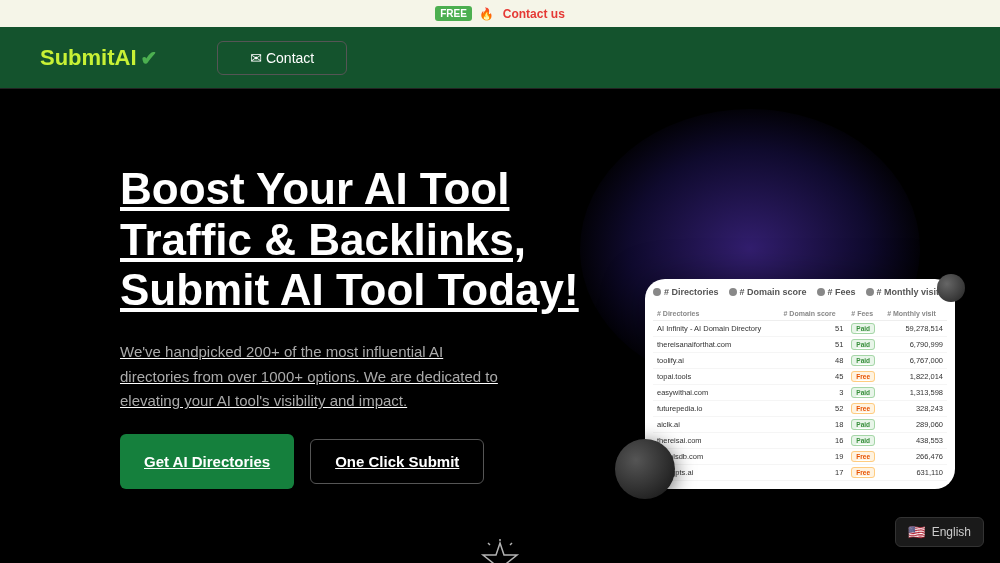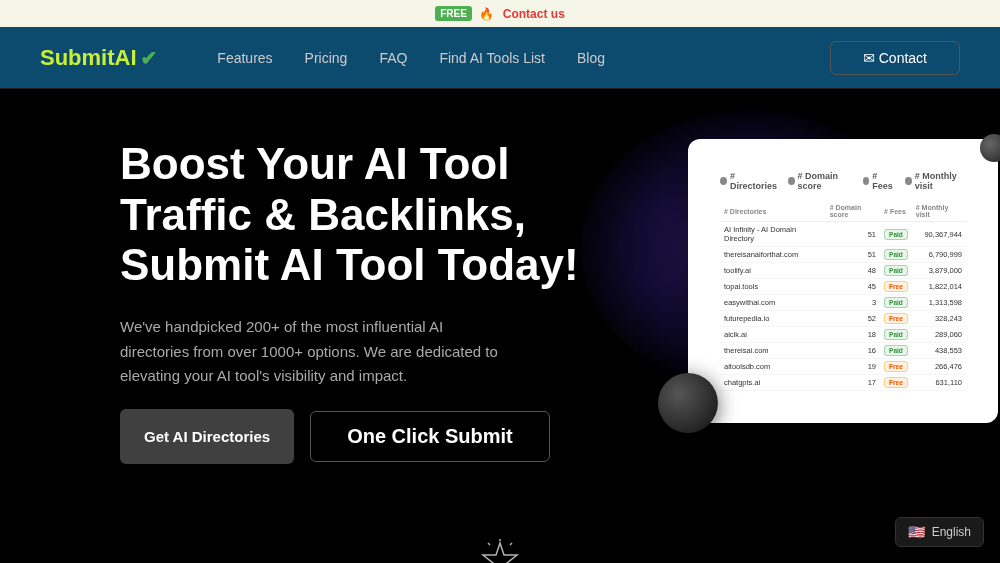--- a/index.html
+++ b/index.html
@@ -34,21 +34,21 @@
     }
     .banner-contact-link {
       color: #e53935;
       font-weight: 600;
       text-decoration: none;
       cursor: pointer;
     }
 
     
     .navbar {
-      background: #0c4a6e;
+      background: #14532d;
       display: flex;
       align-items: center;
       padding: 0 40px;
       height: 62px;
       border-bottom: 1px solid #222;
     }
     .logo {
       font-size: 22px;
       font-weight: 800;
       color: #c8f135;
@@ -83,25 +83,26 @@
       cursor: pointer;
       display: flex;
       align-items: center;
       gap: 6px;
     }
 
     
     .hero {
       background: #000;
       display: flex;
-      align-items: flex-start;
+      align-items: flex-end;
       padding: 50px 100px 40px 120px;
       min-height: 440px;
       position: relative;
       overflow: hidden;
+      text-decoration: underline;
     }
     .hero-left {
       flex: 0 0 480px;
       z-index: 2;
     }
     .hero-title {
       font-size: 44px;
       font-weight: 800;
       line-height: 1.15;
       color: #fff;
@@ -113,36 +114,36 @@
       line-height: 1.65;
       max-width: 380px;
       margin-bottom: 20px;
     }
     .hero-buttons {
       display: flex;
       gap: 16px;
       align-items: center;
     }
     .btn-primary {
-      background: #404040;
+      background: #15803d;
       color: #fff;
       border: none;
       padding: 19px 24px;
       border-radius: 6px;
       font-size: 15px;
       font-weight: 600;
       cursor: pointer;
     }
     .btn-secondary {
       background: transparent;
       color: #fff;
       border: 1.5px solid #555;
-      padding: 13px 36px;
+      padding: 13px 24px;
       border-radius: 6px;
-      font-size: 20px;
+      font-size: 15px;
       font-weight: 600;
       cursor: pointer;
     }
 
     
     .hero-right {
       flex: 1;
       display: flex;
       justify-content: center;
       align-items: center;
@@ -158,27 +159,27 @@
       width: 340px;
       height: 280px;
       background: radial-gradient(ellipse at center, rgba(100, 60, 220, 0.5) 0%, rgba(60, 40, 180, 0.25) 50%, transparent 75%);
       border-radius: 50%;
       z-index: 1;
     }
 
     
     .dashboard-card {
       background: #fff;
-      border-radius: 12px;
-      padding: 32px;
+      border-radius: 20px;
+      padding: 8px;
       width: 310px;
       box-shadow: 0 8px 40px rgba(0,0,0,0.5);
       position: relative;
       z-index: 3;
-      margin-left: 88px;
+      margin-left: 45px;
     }
     .dash-header {
       display: flex;
       gap: 10px;
       margin-bottom: 10px;
       font-size: 9px;
       color: #555;
       font-weight: 600;
     }
     .dash-header span {
@@ -298,27 +299,20 @@
 <div class="top-banner">
   <span class="banner-free-badge">FREE</span>
   <span>🔥</span>
   <a class="banner-contact-link">Contact us</a>
 </div>
 
 <nav class="navbar">
   <div class="logo">
     <span>SubmitAI</span>
     <span class="logo-check">✔</span>
-  </div>
-  <div class="nav-links">
-    <a class="nav-link">Features</a>
-    <a class="nav-link">Pricing</a>
-    <a class="nav-link">FAQ</a>
-    <a class="nav-link">Find AI Tools List</a>
-    <a class="nav-link">Blog</a>
   </div>
   <button class="contact-btn">✉ Contact</button>
 </nav>
 
 <section class="hero">
   <div class="hero-left">
     <h1 class="hero-title">Boost Your AI Tool Traffic &amp; Backlinks, Submit AI Tool Today!</h1>
     <p class="hero-subtitle">We've handpicked 200+ of the most influential AI directories from over 1000+ options. We are dedicated to elevating your AI tool's visibility and impact.</p>
     <div class="hero-buttons">
       <button class="btn-primary">Get AI Directories</button>
@@ -344,33 +338,33 @@
             <th># Domain score</th>
             <th># Fees</th>
             <th># Monthly visit</th>
           </tr>
         </thead>
         <tbody id="dash-tbody">
             <tr>
     <td>AI Infinity - AI Domain Directory</td>
     <td class="num-col">51</td>
     <td><span class="badge-paid">Paid</span></td>
-    <td class="num-col">90,367,944</td>
+    <td class="num-col">59,278,514</td>
   </tr>
             <tr>
     <td>thereisanaiforthat.com</td>
     <td class="num-col">51</td>
     <td><span class="badge-paid">Paid</span></td>
     <td class="num-col">6,790,999</td>
   </tr>
             <tr>
     <td>toolify.ai</td>
     <td class="num-col">48</td>
     <td><span class="badge-paid">Paid</span></td>
-    <td class="num-col">3,879,000</td>
+    <td class="num-col">6,767,000</td>
   </tr>
             <tr>
     <td>topai.tools</td>
     <td class="num-col">45</td>
     <td><span class="badge-free">Free</span></td>
     <td class="num-col">1,822,014</td>
   </tr>
             <tr>
     <td>easywithai.com</td>
     <td class="num-col">3</td>

